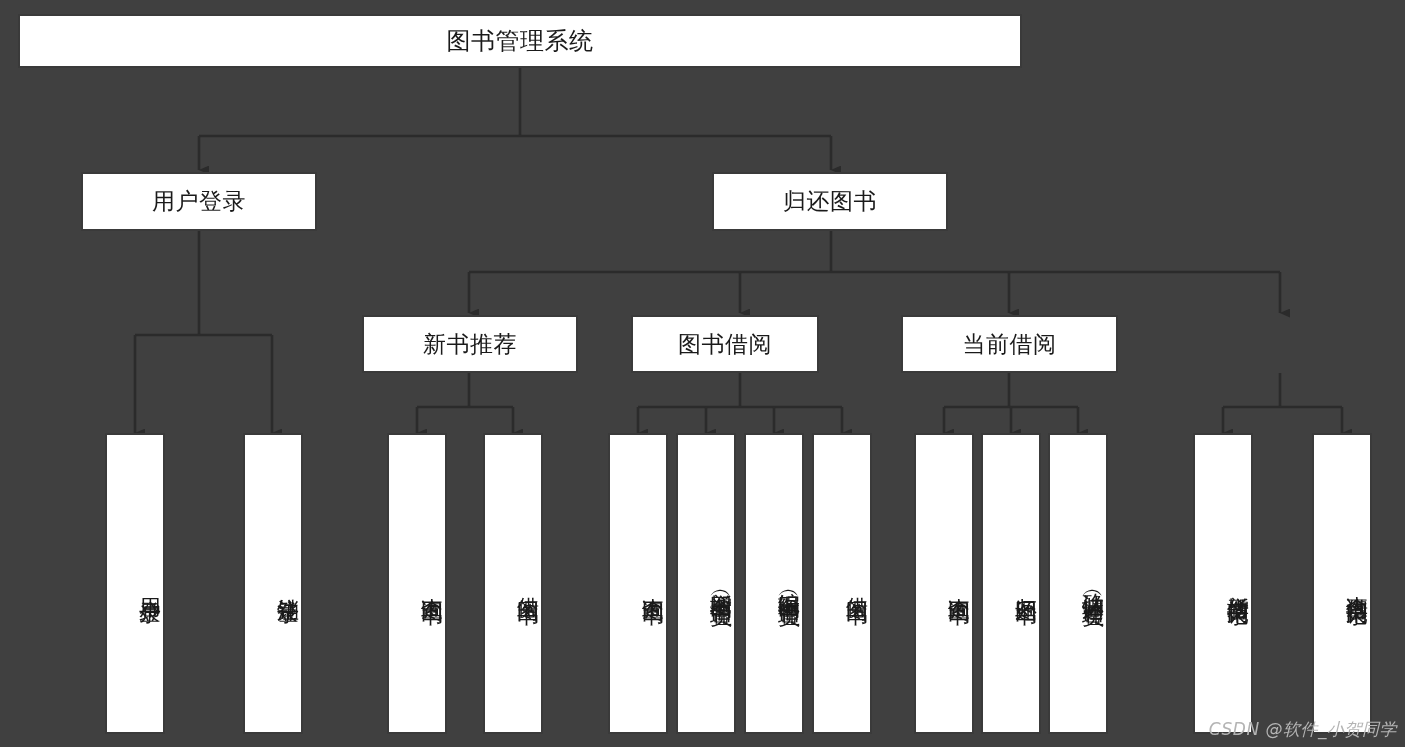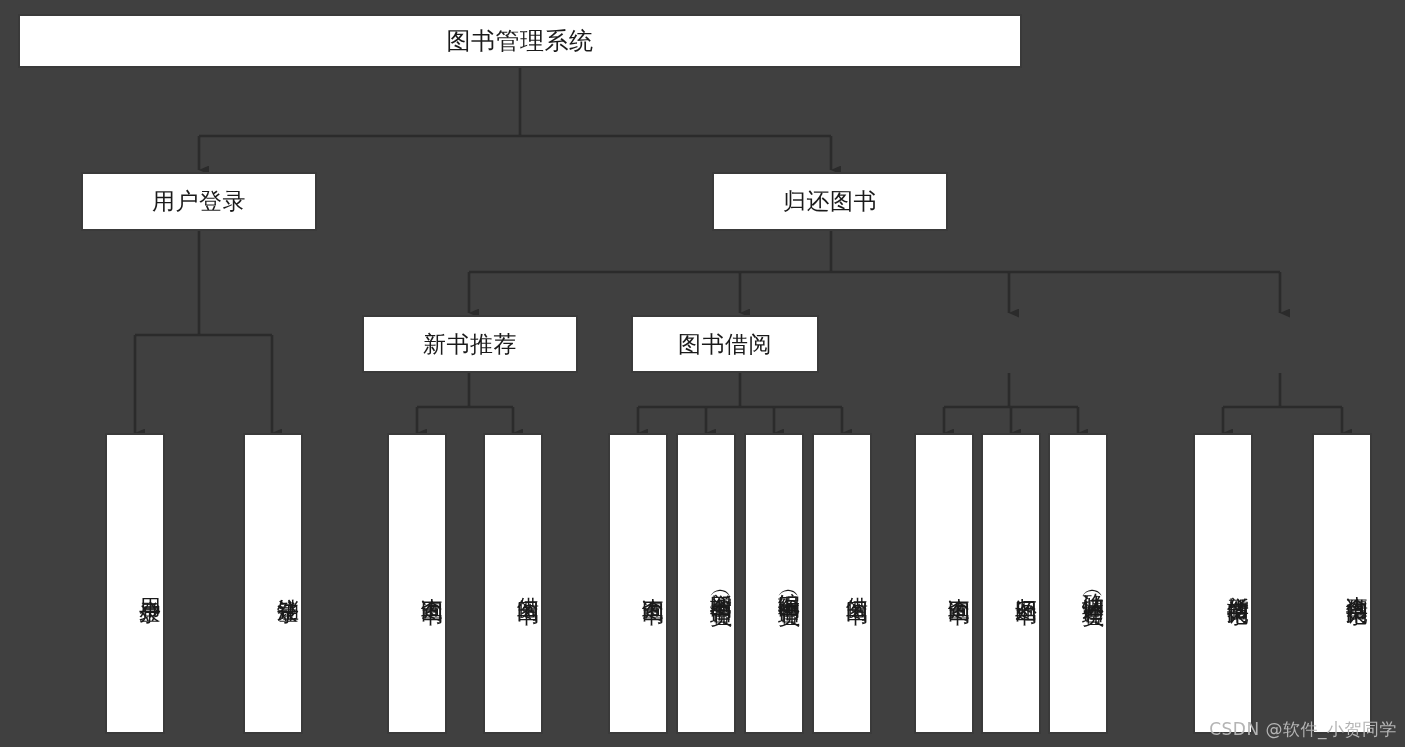--- a/index.html
+++ b/index.html
@@ -59,20 +59,21 @@
   }
   #watermark {
     position: absolute;
     right: 8px;
     bottom: 6px;
     font-size: 17px;
     color: #b4b4b4;
     letter-spacing: 0.5px;
     white-space: nowrap;
     pointer-events: none;
+    font-style: italic;
   }
 </style>
 </head>
 <body>
 
 <div id="diagram-root">
 
   <svg id="diagram-svg" viewBox="0 0 1405 747">
     <defs>
       <marker id="arrowhead" markerWidth="9" markerHeight="11" refX="4.5" refY="10.2" orient="auto-start-reverse" markerUnits="userSpaceOnUse">
@@ -133,20 +134,23 @@
   <div class="node horiz" style="left:712px; top:172px; width:236px; height:59px;">
     <span>归还图书</span>
   </div>
 
   <div class="node horiz" style="left:362px; top:315px; width:216px; height:58px;">
     <span>新书推荐</span>
   </div>
   <div class="node horiz" style="left:631px; top:315px; width:188px; height:58px;">
     <span>图书借阅</span>
   </div>
+  <div class="node horiz" style="left:901px; top:315px; width:217px; height:58px;">
+    <span>当前借阅</span>
+  </div>
 
   <div class="node vert" style="left:105px; top:433px; width:60px; height:301px;">
     <span class="vlabel">用户登录</span>
   </div>
   <div class="node vert" style="left:243px; top:433px; width:60px; height:301px;">
     <span class="vlabel">注销登录</span>
   </div>
 
   <div class="node vert" style="left:387px; top:433px; width:60px; height:301px;">
     <span class="vlabel">查询图书</span>

